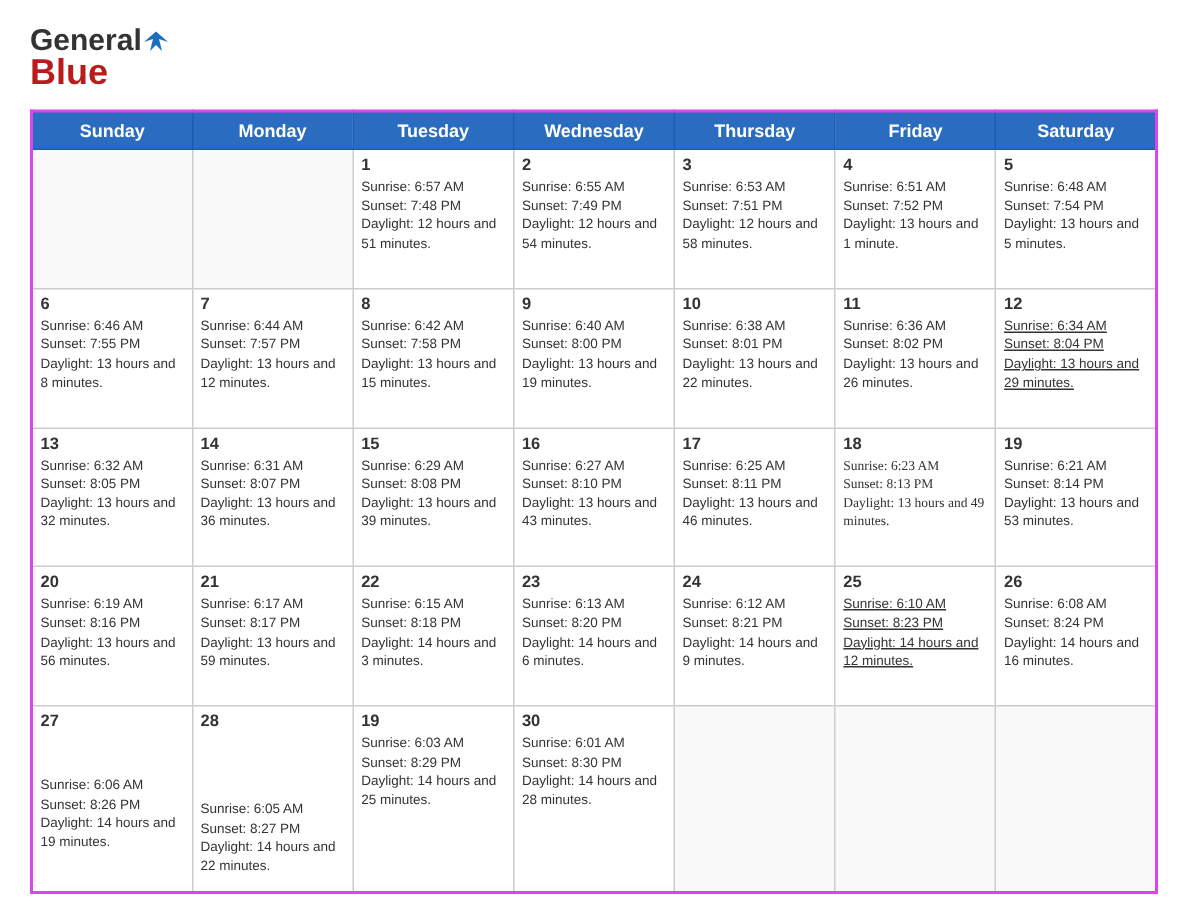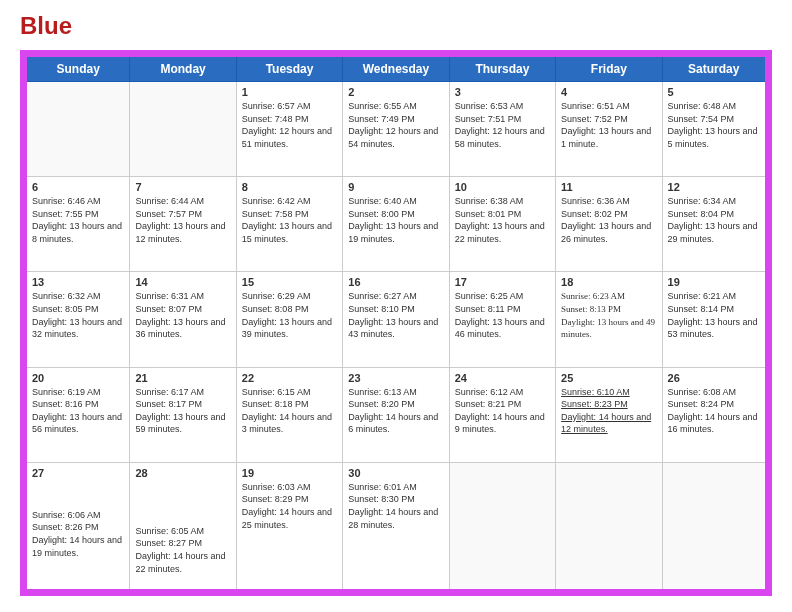--- a/index.html
+++ b/index.html
@@ -30,21 +30,21 @@
       font-size: 32px;
       font-weight: bold;
       color: #222;
     }
     .title-location {
       font-size: 14px;
       color: #555;
     }
     .calendar {
       flex: 1;
-      border: 7px solid #d946ef;
+      border: 2px solid #d946ef;
       border-collapse: collapse;
       width: 100%;
       table-layout: fixed;
     }
     .calendar thead tr th {
       background: #2a6dc0;
       color: #fff;
       text-align: center;
       font-size: 12px;
       font-weight: bold;
@@ -80,20 +80,26 @@
     }
   </style>
 </head>
 <body>
 
 <div class="page">
   <div class="header">
 
     <div class="logo-wrapper" style="flex-direction:row; align-items:center; gap:2px;">
       <div style="display:flex; flex-direction:column; align-items:flex-start;">
+        <div style="display:flex; align-items:center; gap:0px;">
+          <span style="font-size:20px;font-weight:bold;color:#333;font-family:Arial;">General</span>
+          <svg width="20" height="20" viewBox="0 0 20 20">
+            <path d="M10 3 L18 10 L12 8 L14 16 L10 12 L6 16 L8 8 L2 10 Z" fill="#1a6dbf"></path>
+          </svg>
+        </div>
         <span style="font-size:24px;font-weight:bold;color:#b91c1c;font-family:Arial;margin-top:-4px;">Blue</span>
       </div>
     </div>
     <div class="title-block">
       <div class="title-month"></div>
       <div class="title-location"></div>
     </div>
   </div>
 
   <table class="calendar">
@@ -175,21 +181,21 @@
 Daylight: 13 hours and 22 minutes.</div>
           </td>
           <td>
             <span class="day-number">11</span>
             <div class="day-info" style="white-space: pre-line;">Sunrise: 6:36 AM
 Sunset: 8:02 PM
 Daylight: 13 hours and 26 minutes.</div>
           </td>
           <td>
             <span class="day-number">12</span>
-            <div class="day-info" style="white-space: pre-line;">Sunrise: 6:34 AM
+            <div class="day-info" style="white-space: pre-line; text-decoration: underline;">Sunrise: 6:34 AM
 Sunset: 8:04 PM
 Daylight: 13 hours and 29 minutes.</div>
           </td>
         </tr>
         <tr>
           <td>
             <span class="day-number">13</span>
             <div class="day-info" style="white-space: pre-line;">Sunrise: 6:32 AM
 Sunset: 8:05 PM
 Daylight: 13 hours and 32 minutes.</div>

